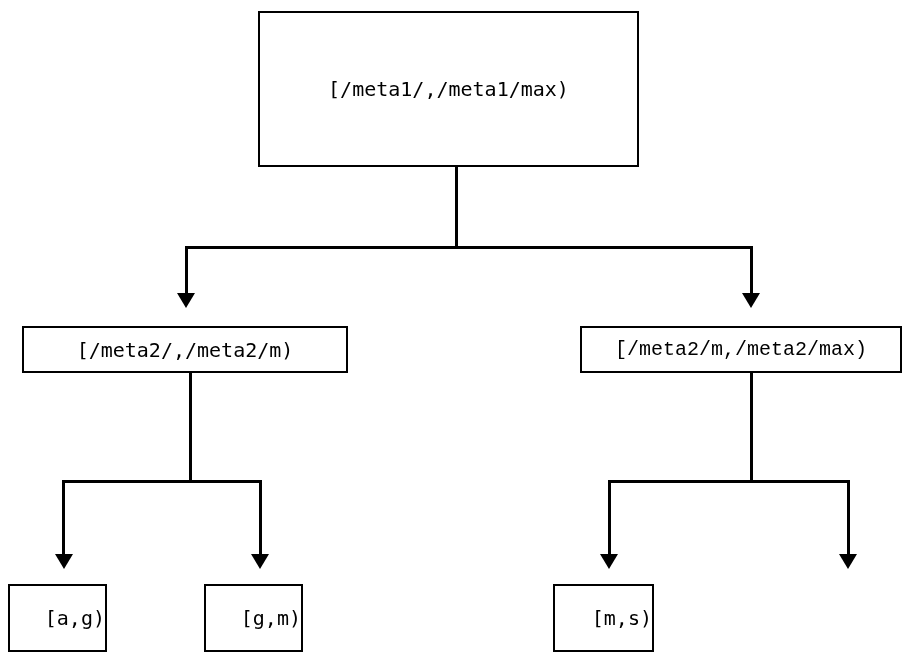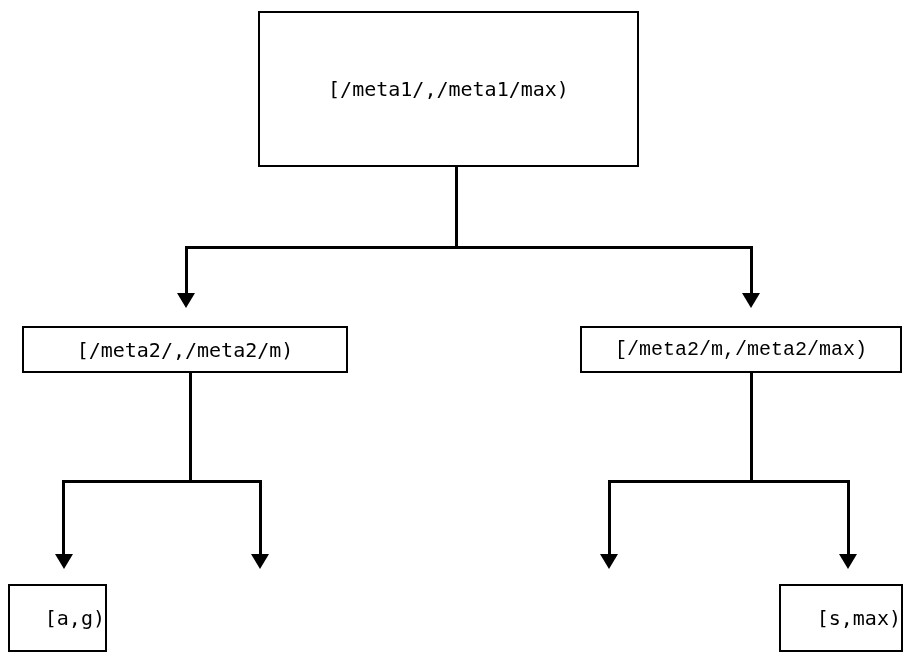--- a/index.html
+++ b/index.html
@@ -150,19 +150,22 @@
   </div>
 
   <div class="node mid-right">
     <span class="node-label">[/meta2/m,/meta2/max)</span>
   </div>
 
   <div class="node leaf leaf-1">
     <span class="node-label">[a,g)</span>
   </div>
 
+  <div class="node leaf leaf-2">
+    <span class="node-label">[g,m)</span>
+  </div>
 
+  <div class="node leaf leaf-3">
+    <span class="node-label">[m,s)</span>
+  </div>
 
-  <div class="node leaf leaf-4">
-    <span class="node-label">[s,max)</span>
-  </div>
 
 </div>
 
 </body></html>

